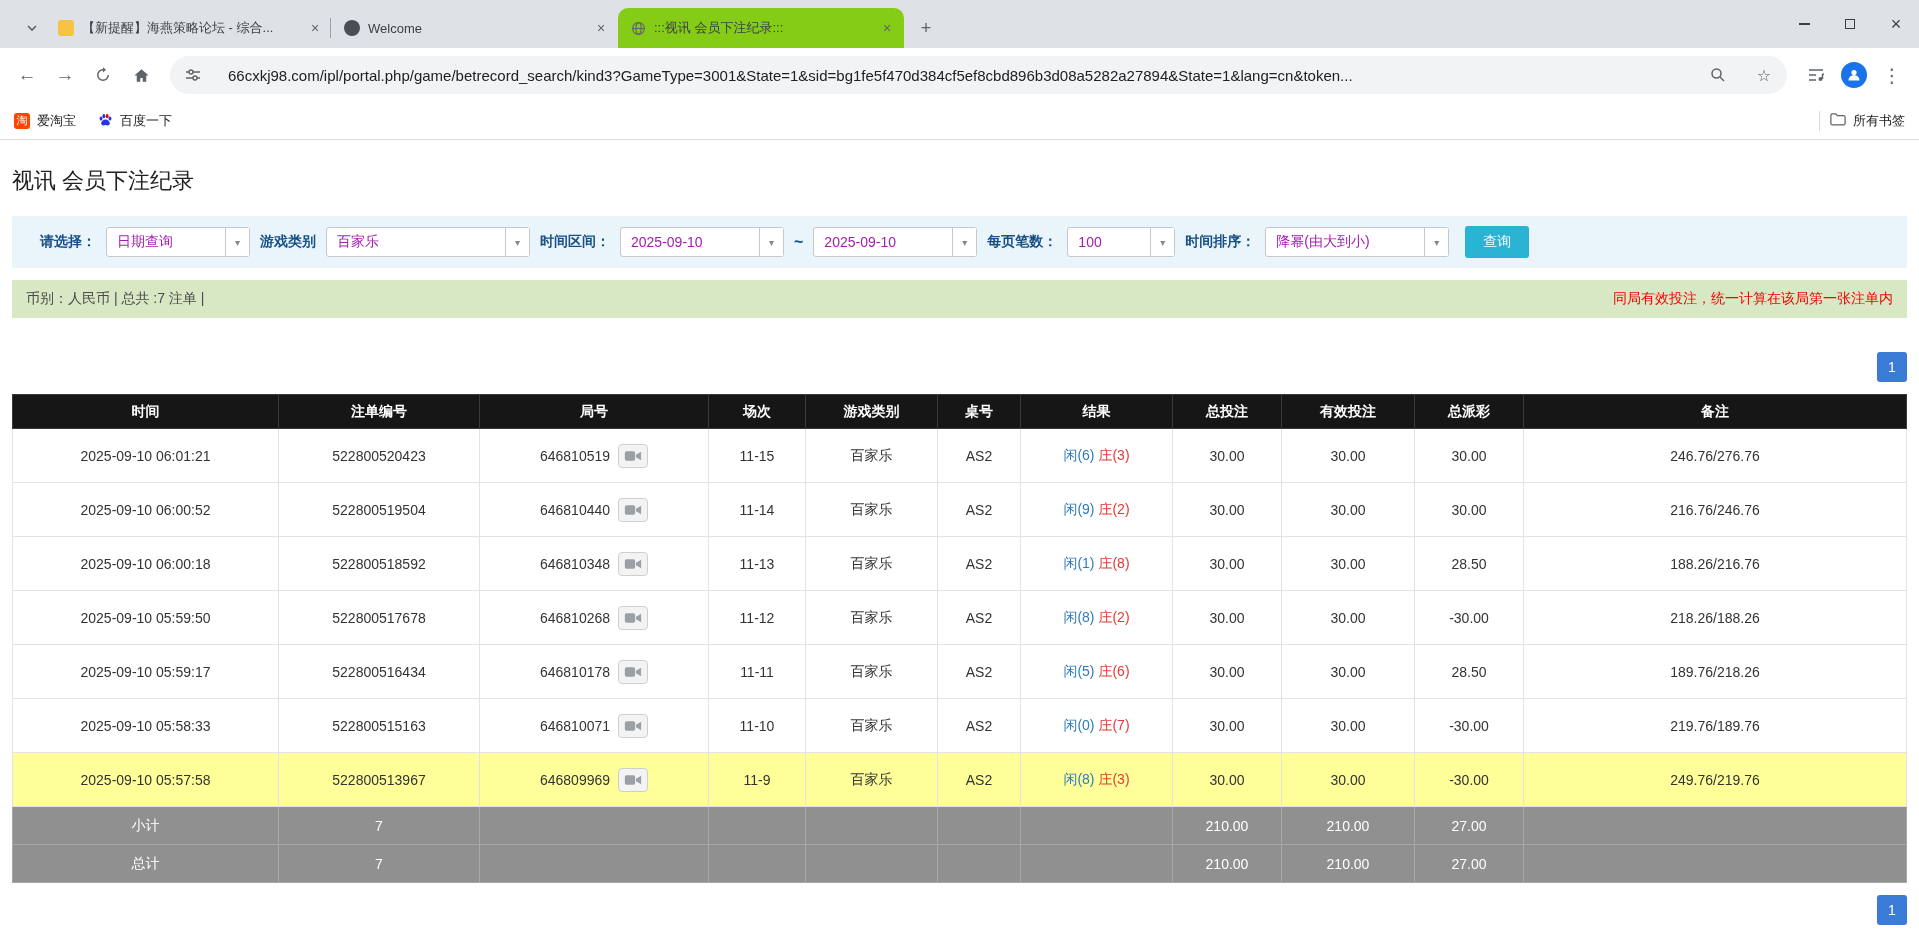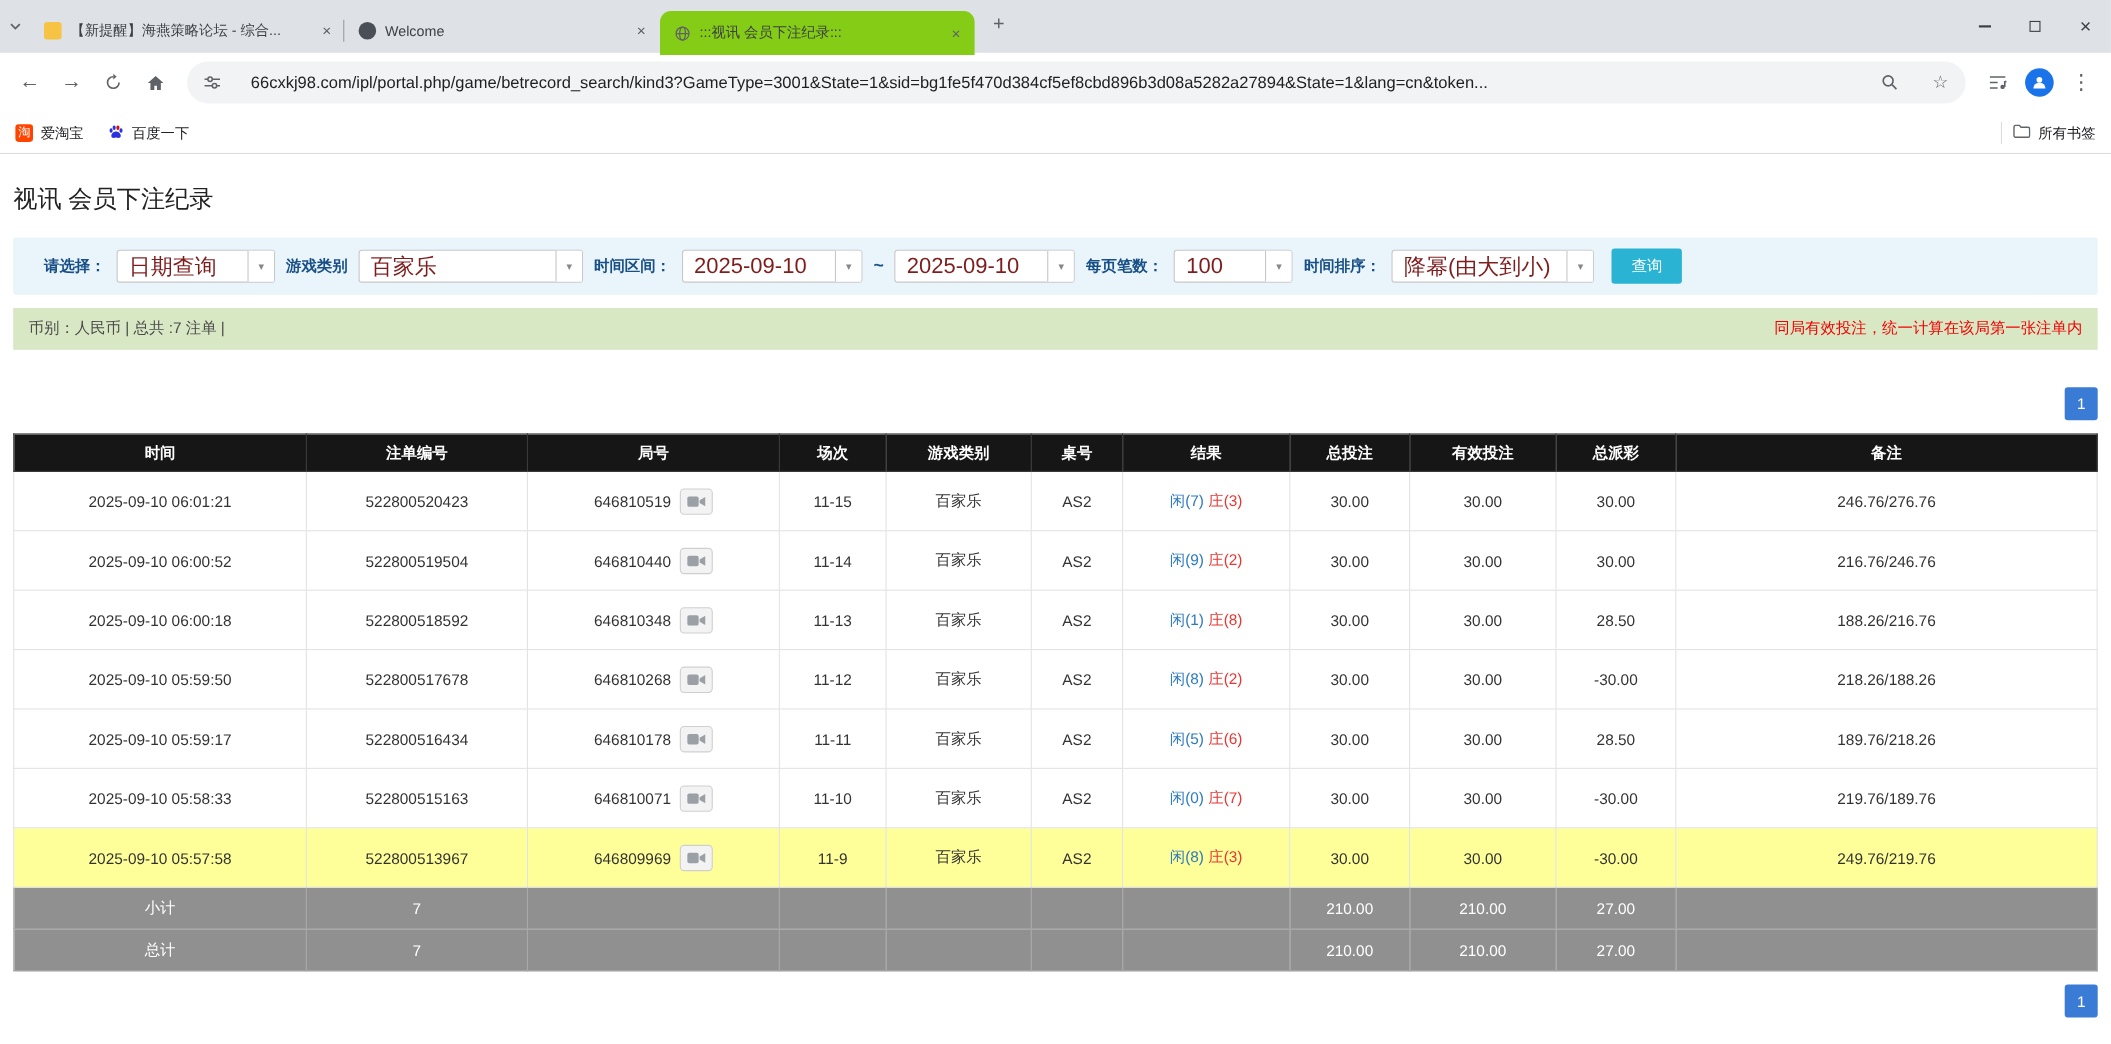--- a/index.html
+++ b/index.html
@@ -1,20 +1,20 @@
 <!DOCTYPE html>
 <html><head>
 <meta charset="utf-8">
 <style>
   * { box-sizing: border-box; margin: 0; padding: 0; }
   html,body { width:1919px; height:949px; overflow:hidden; background:#fff;
     font-family:"Liberation Sans","DejaVu Sans",sans-serif; }
 
   
-  .tabstrip { height:48px; background:#dee1e6; display:flex; align-items:center; padding:0 0; position:relative; }
+  .tabstrip { height:48px; background:#dee1e6; display:flex; align-items:flex-end; padding:0 18px; position:relative; }
   .tab-search { width:28px; height:40px; display:flex; align-items:center; justify-content:center; color:#5f6368; }
   .tab { width:286px; height:40px; margin-top:8px; display:flex; align-items:center; gap:8px;
     padding:0 8px 0 12px; font-size:13px; color:#3c4043; border-radius:10px 10px 0 0; position:relative; }
   .tab.inactive + .tab.inactive::before { content:""; position:absolute; left:-2px; top:10px; bottom:10px; width:1px; background:#9aa0a6; }
   .tab.active { background:#84cc16;margin-top:12px; }
   .tab-title { flex:1; white-space:nowrap; overflow:hidden; text-overflow:ellipsis; }
   .tab-close { width:18px; height:18px; border-radius:50%; display:flex; align-items:center; justify-content:center;
     font-size:14px; color:#5f6368; }
   .favicon { width:16px; height:16px; flex:0 0 16px; display:flex; align-items:center; justify-content:center; }
   .fav-yellow { background:#f6c344; border-radius:3px; }
@@ -44,21 +44,21 @@
   .bm-right { margin-left:auto; display:flex; align-items:center; gap:10px; }
   .bm-divider { width:1px; height:20px; background:#dadce0; }
 
   
   .content { padding:0 12px; }
   h1.pagetitle { font-size:22px; font-weight:400; color:#222; margin:26px 0 20px 0; }
 
   .filterbar { height:52px; background:#e9f4fb; display:flex; align-items:center; padding:0 28px; gap:10px; border-radius:2px; }
   .flabel { font-size:14px; font-weight:bold; color:#184f86; white-space:nowrap; }
   .combo { display:inline-flex; height:30px; background:#fff; border:1px solid #c8c8c8; border-radius:3px; align-items:center; }
-  .combo-text { padding:0 10px; font-size:20px; color:#7f1d1d; white-space:nowrap; display:flex; align-items:center; height:100%; }
+  .combo-text { padding:0 10px; font-size:14px; color:#a21caf; white-space:nowrap; display:flex; align-items:center; height:100%; }
   .combo-btn { width:24px; height:100%; border-left:1px solid #c8c8c8; display:flex; align-items:center;
     justify-content:center; color:#888; font-size:10px; background:#fff; }
   .w-query .combo-text{ width:118px; } .w-game .combo-text{ width:178px; } .w-date .combo-text{ width:138px; }
   .w-pp .combo-text{ width:82px; } .w-sort .combo-text{ width:158px; }
   .tilde { color:#184f86; font-weight:bold; }
   .searchbtn { height:32px; padding:0 18px; background:#2bb3d4; color:#fff; border:none; border-radius:3px;
     font-size:14px; margin-left:6px; cursor:pointer; }
 
   .summarybar { margin-top:12px; height:38px; background:#d9e8c4; display:flex; align-items:center;
     justify-content:space-between; padding:0 14px; font-size:14px; color:#4a4a4a; }
@@ -291,21 +291,21 @@
         <td>522800520423</td>
         <td><span class="roundnum">646810519</span><span class="vidbtn">
               <svg width="18" height="12" viewBox="0 0 20 14">
                 <rect x="0.5" y="1.5" width="12" height="11" rx="2" fill="#9aa0a6"></rect>
                 <path d="M13.5 5.5l6-3.5v10l-6-3.5z" fill="#9aa0a6"></path>
               </svg>
             </span></td>
         <td>11-15</td>
         <td>百家乐</td>
         <td>AS2</td>
-        <td><span class="res-p">闲(7)</span> <span class="res-b">庄(3)</span></td>
+        <td><span class="res-p">闲(6)</span> <span class="res-b">庄(3)</span></td>
         <td class="blue">30.00</td>
         <td>30.00</td>
         <td>30.00</td>
         <td>246.76/276.76</td>
       </tr>
       <tr>
         <td>2025-09-10 06:00:52</td>
         <td>522800519504</td>
         <td><span class="roundnum">646810440</span><span class="vidbtn">
               <svg width="18" height="12" viewBox="0 0 20 14">

